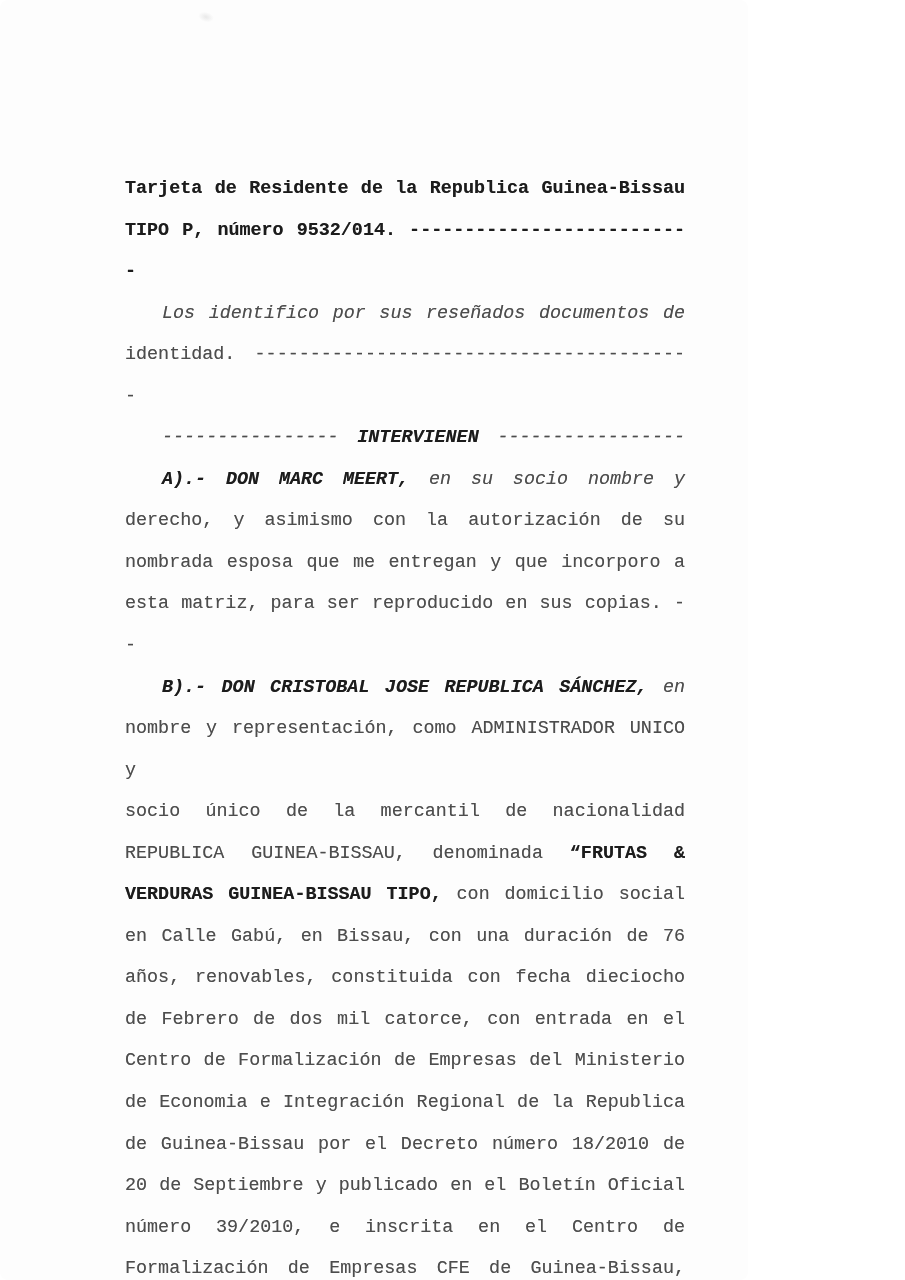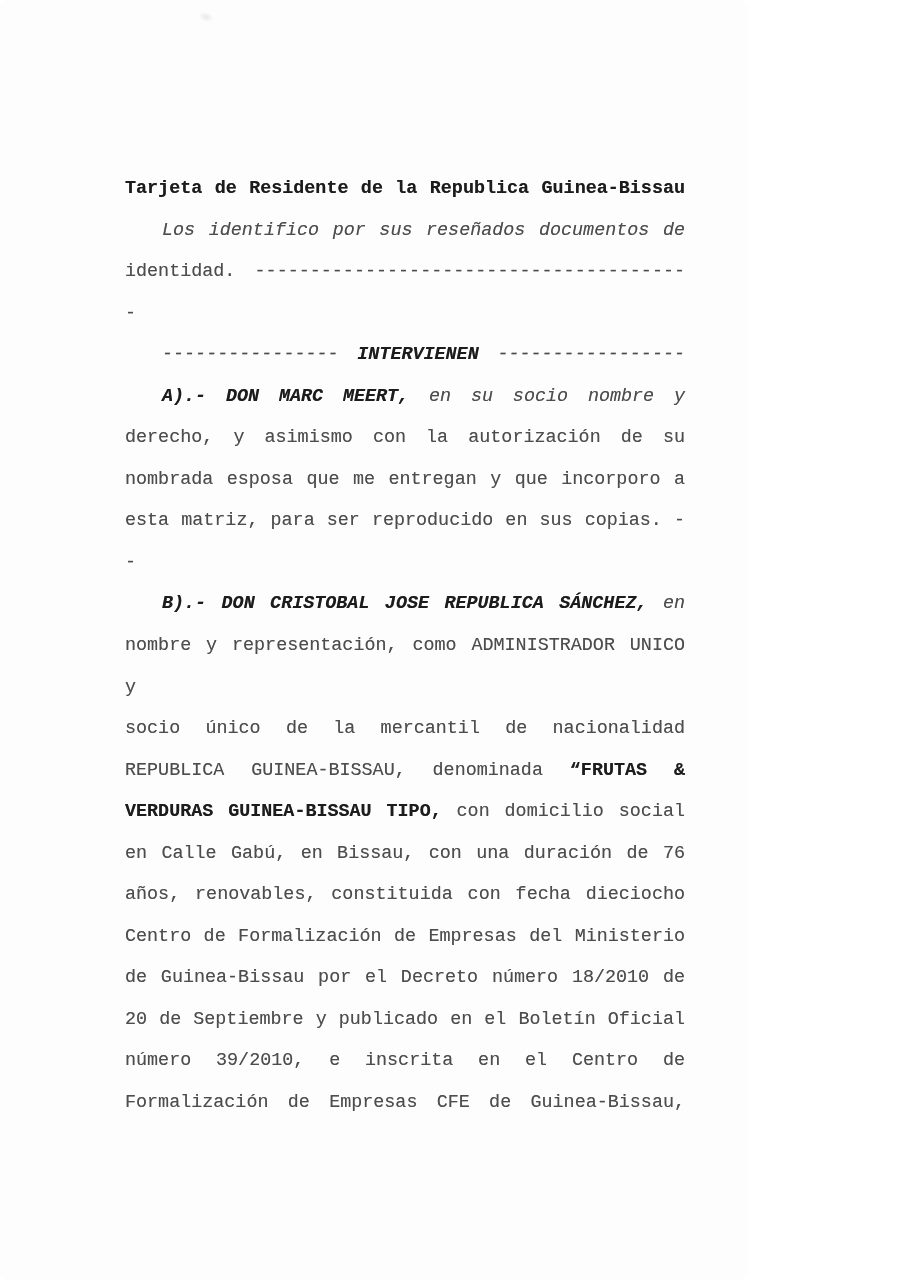--- a/index.html
+++ b/index.html
@@ -72,35 +72,38 @@
       rgba(225,225,225,0.12) 80%,
       rgba(225,225,225,0.25) 100%);
   }
 </style>
 </head>
 <body>
 
 <div class="page">
   <div class="text-block" id="doc-lines">
       <div class="line"><span class="b">Tarjeta de Residente de la Republica Guinea-Bissau</span></div>
+      <div class="line"><span class="b">TIPO P, número 9532/014. --------------------------</span></div>
       <div class="line indent"><span class="">Los identifico por sus reseñados documentos de</span></div>
       <div class="line"><span class="">identidad. ----------------------------------------</span></div>
       <div class="line indent"><span class="">---------------- </span><span class="b">INTERVIENEN</span><span class=""> -----------------</span></div>
       <div class="line indent"><span class="b">A).- DON MARC MEERT,</span><span class=""> en su socio nombre y</span></div>
       <div class="line"><span class="">derecho, y asimismo con la autorización de su</span></div>
       <div class="line"><span class="">nombrada esposa que me entregan y que incorporo a</span></div>
       <div class="line"><span class="">esta matriz, para ser reproducido en sus copias. --</span></div>
       <div class="line indent"><span class="b">B).- DON CRISTOBAL JOSE REPUBLICA SÁNCHEZ,</span><span class=""> en</span></div>
       <div class="line"><span class="">nombre y representación, como ADMINISTRADOR UNICO y</span></div>
       <div class="line"><span class="">socio único de la mercantil de nacionalidad</span></div>
       <div class="line"><span class="">REPUBLICA GUINEA-BISSAU, denominada </span><span class="b">“FRUTAS &amp;</span></div>
       <div class="line"><span class="b">VERDURAS GUINEA-BISSAU TIPO,</span><span class=""> con domicilio social</span></div>
       <div class="line"><span class="">en Calle Gabú, en Bissau, con una duración de 76</span></div>
       <div class="line"><span class="">años, renovables, constituida con fecha dieciocho</span></div>
+      <div class="line"><span class="">de Febrero de dos mil catorce, con entrada en el</span></div>
       <div class="line"><span class="">Centro de Formalización de Empresas del Ministerio</span></div>
+      <div class="line"><span class="">de Economia e Integración Regional de la Republica</span></div>
       <div class="line"><span class="">de Guinea-Bissau por el Decreto número 18/2010 de</span></div>
       <div class="line"><span class="">20 de Septiembre y publicado en el Boletín Oficial</span></div>
       <div class="line"><span class="">número 39/2010, e inscrita en el Centro de</span></div>
       <div class="line"><span class="">Formalización de Empresas CFE de Guinea-Bissau,</span></div>
     </div>
   <div class="speck-1"></div>
   <div class="speck-2"></div>
   <div class="speck-3"></div>
   <div class="edge-shadow"></div>
 </div>

